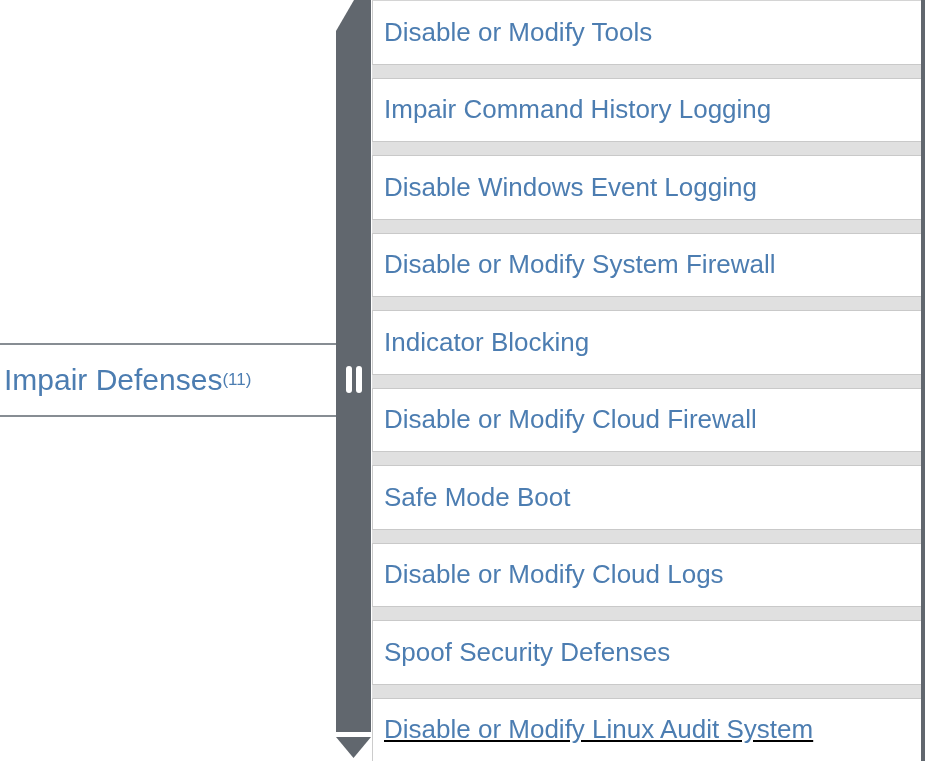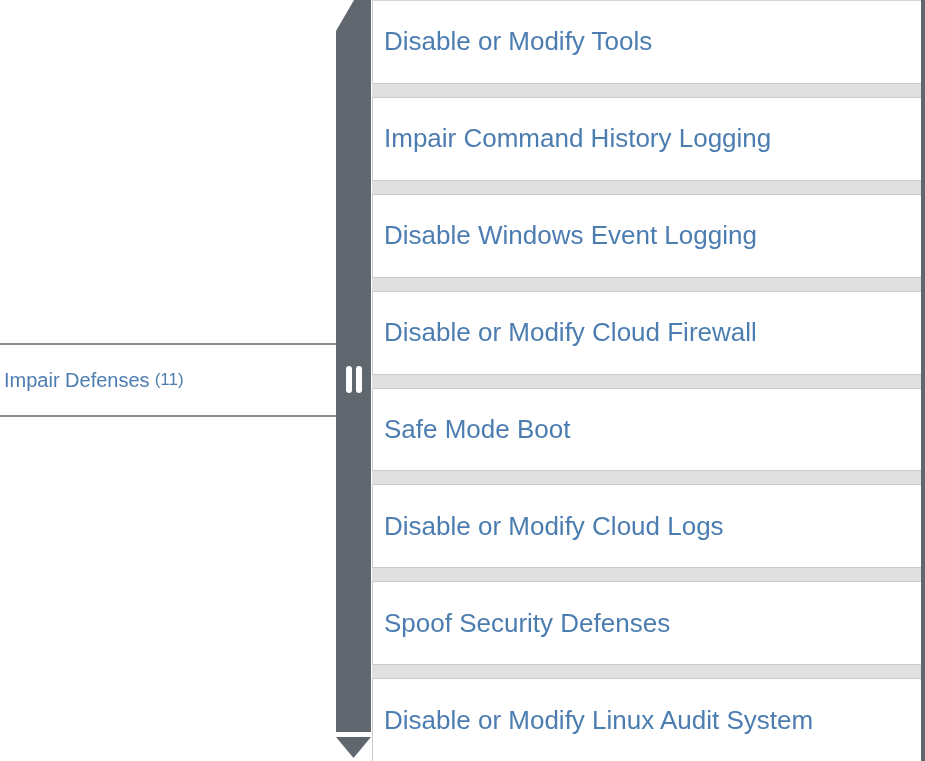--- a/index.html
+++ b/index.html
@@ -27,28 +27,27 @@
     background: #ffffff;
     border-top: 2px solid #878d93;
     border-bottom: 2px solid #878d93;
     display: flex;
     align-items: center;
     padding-left: 4px;
     cursor: pointer;
   }
   .technique-label {
     color: #4c7db1;
-    font-size: 20px;
+    font-size: 30px;
     white-space: nowrap;
   }
   .technique-count {
     color: #4c7db1;
     font-size: 17px;
     vertical-align: -0.28em;
-    margin-left: 5px;
   }
 
   
   .connector-bar {
     position: absolute;
     left: 336px;
     top: 0;
     width: 35px;
     height: 732px;
     background: #61676e;
@@ -101,21 +100,21 @@
     background: #ffffff;
     border-top: 1px solid #c9c9c9;
     border-bottom: 1px solid #c9c9c9;
     border-left: 1px solid #cccccc;
     display: flex;
     align-items: center;
     padding-left: 11px;
     cursor: pointer;
   }
   .subtech-cell:first-child { border-top-color: #d4d4d4; }
-  .subtech-cell:last-child { border-bottom: none; }
+  .subtech-cell:last-child { border-bottom: none; text-decoration: underline; }
   .subtech-label {
     color: #4c7db1;
     font-size: 26px;
     white-space: nowrap;
   }
 
   
   .column-right-border {
     position: absolute;
     right: 0;
@@ -146,20 +145,26 @@
     <div class="subtech-cell">
       <span class="subtech-label">Disable or Modify Tools</span>
     </div>
     <div class="subtech-cell">
       <span class="subtech-label">Impair Command History Logging</span>
     </div>
     <div class="subtech-cell">
       <span class="subtech-label">Disable Windows Event Logging</span>
     </div>
     <div class="subtech-cell">
+      <span class="subtech-label">Disable or Modify System Firewall</span>
+    </div>
+    <div class="subtech-cell">
+      <span class="subtech-label">Indicator Blocking</span>
+    </div>
+    <div class="subtech-cell">
       <span class="subtech-label">Disable or Modify Cloud Firewall</span>
     </div>
     <div class="subtech-cell">
       <span class="subtech-label">Safe Mode Boot</span>
     </div>
     <div class="subtech-cell">
       <span class="subtech-label">Disable or Modify Cloud Logs</span>
     </div>
     <div class="subtech-cell">
       <span class="subtech-label">Spoof Security Defenses</span>

